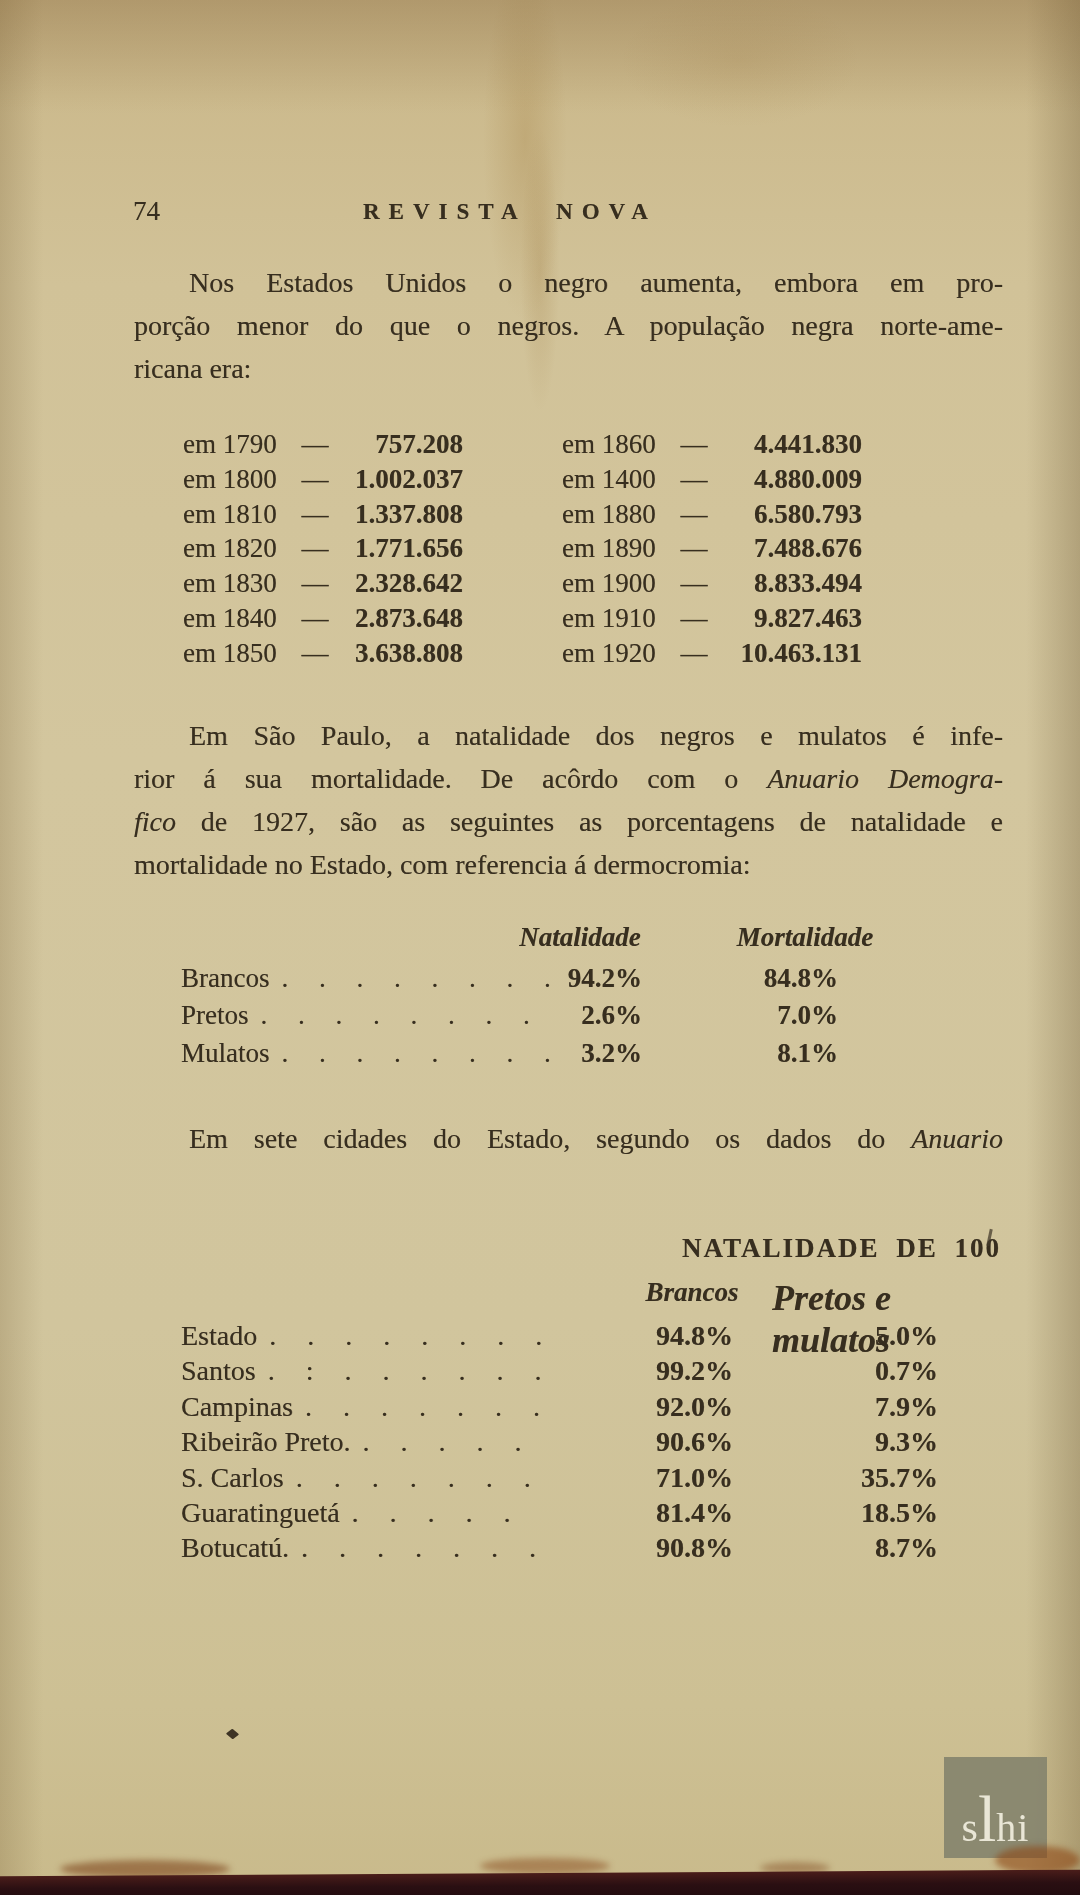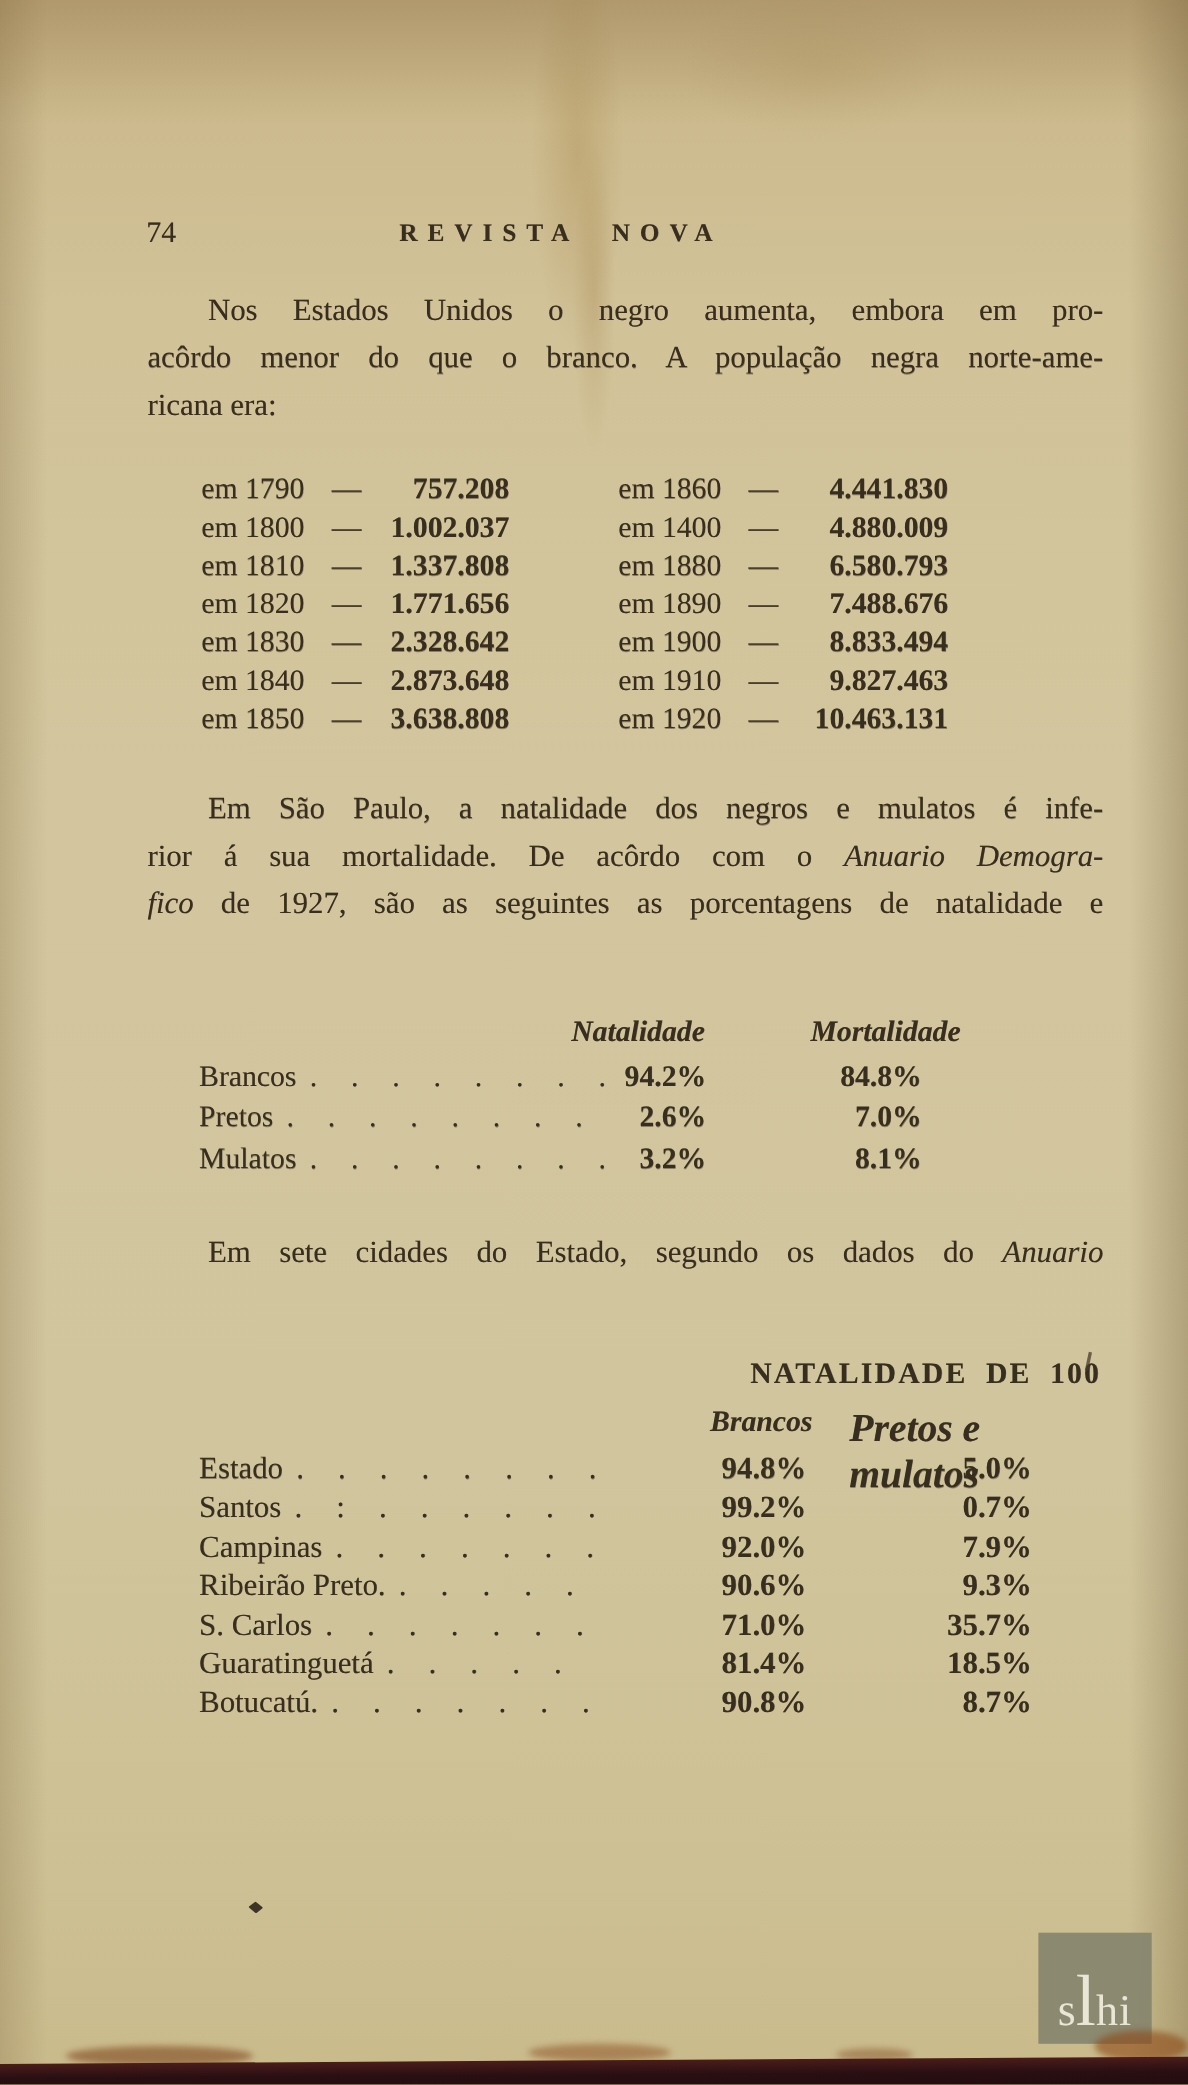--- a/index.html
+++ b/index.html
@@ -86,21 +86,21 @@
 </head>
 <body>
 
 <div id="page">
 
   <div class="abs pagenum ink">74</div>
   <div class="abs journal ink">REVISTA NOVA</div>
 
   <div class="abs para para1">
     <div class="pline indent ink">Nos Estados Unidos o negro aumenta, embora em pro-</div>
-    <div class="pline ink">acôrdo menor do que o branco. A população negra norte-ame-</div>
+    <div class="pline ink">porção menor do que o negros. A população negra norte-ame-</div>
     <div class="pline short ink">ricana era:</div>
   </div>
 
   <div class="abs pop-col pop-left">
     <div class="pop-row">
       <span class="pop-label ink">em 1790</span>
         <span class="pop-dash ink">—</span>
         <span class="pop-value ink">757.208</span>
     </div>
     <div class="pop-row">
@@ -170,20 +170,21 @@
       <span class="pop-label ink">em 1920</span>
         <span class="pop-dash ink">—</span>
         <span class="pop-value ink">10.463.131</span>
     </div>
   </div>
 
   <div class="abs para para2">
     <div class="pline indent ink">Em São Paulo, a natalidade dos negros e mulatos é infe-</div>
     <div class="pline ink"><span>rior á sua mortalidade. De acôrdo com o </span><span class="it">Anuario Demogra-</span></div>
     <div class="pline ink"><span class="it">fico</span><span> de 1927, são as seguintes as porcentagens de natalidade e</span></div>
+    <div class="pline short ink">mortalidade no Estado, com referencia á dermocromia:</div>
   </div>
 
   <div class="abs vital-h-nat ink">Natalidade</div>
   <div class="abs vital-h-mort ink">Mortalidade</div>
   <div class="abs vital-rows">
     <div class="vrow">
       <span class="ink">Brancos</span><span class="dots ink">. . . . . . . .</span>
       <span class="cell v-nat ink">94.2%</span>
       <span class="cell v-mort ink">84.8%</span>
     </div>

